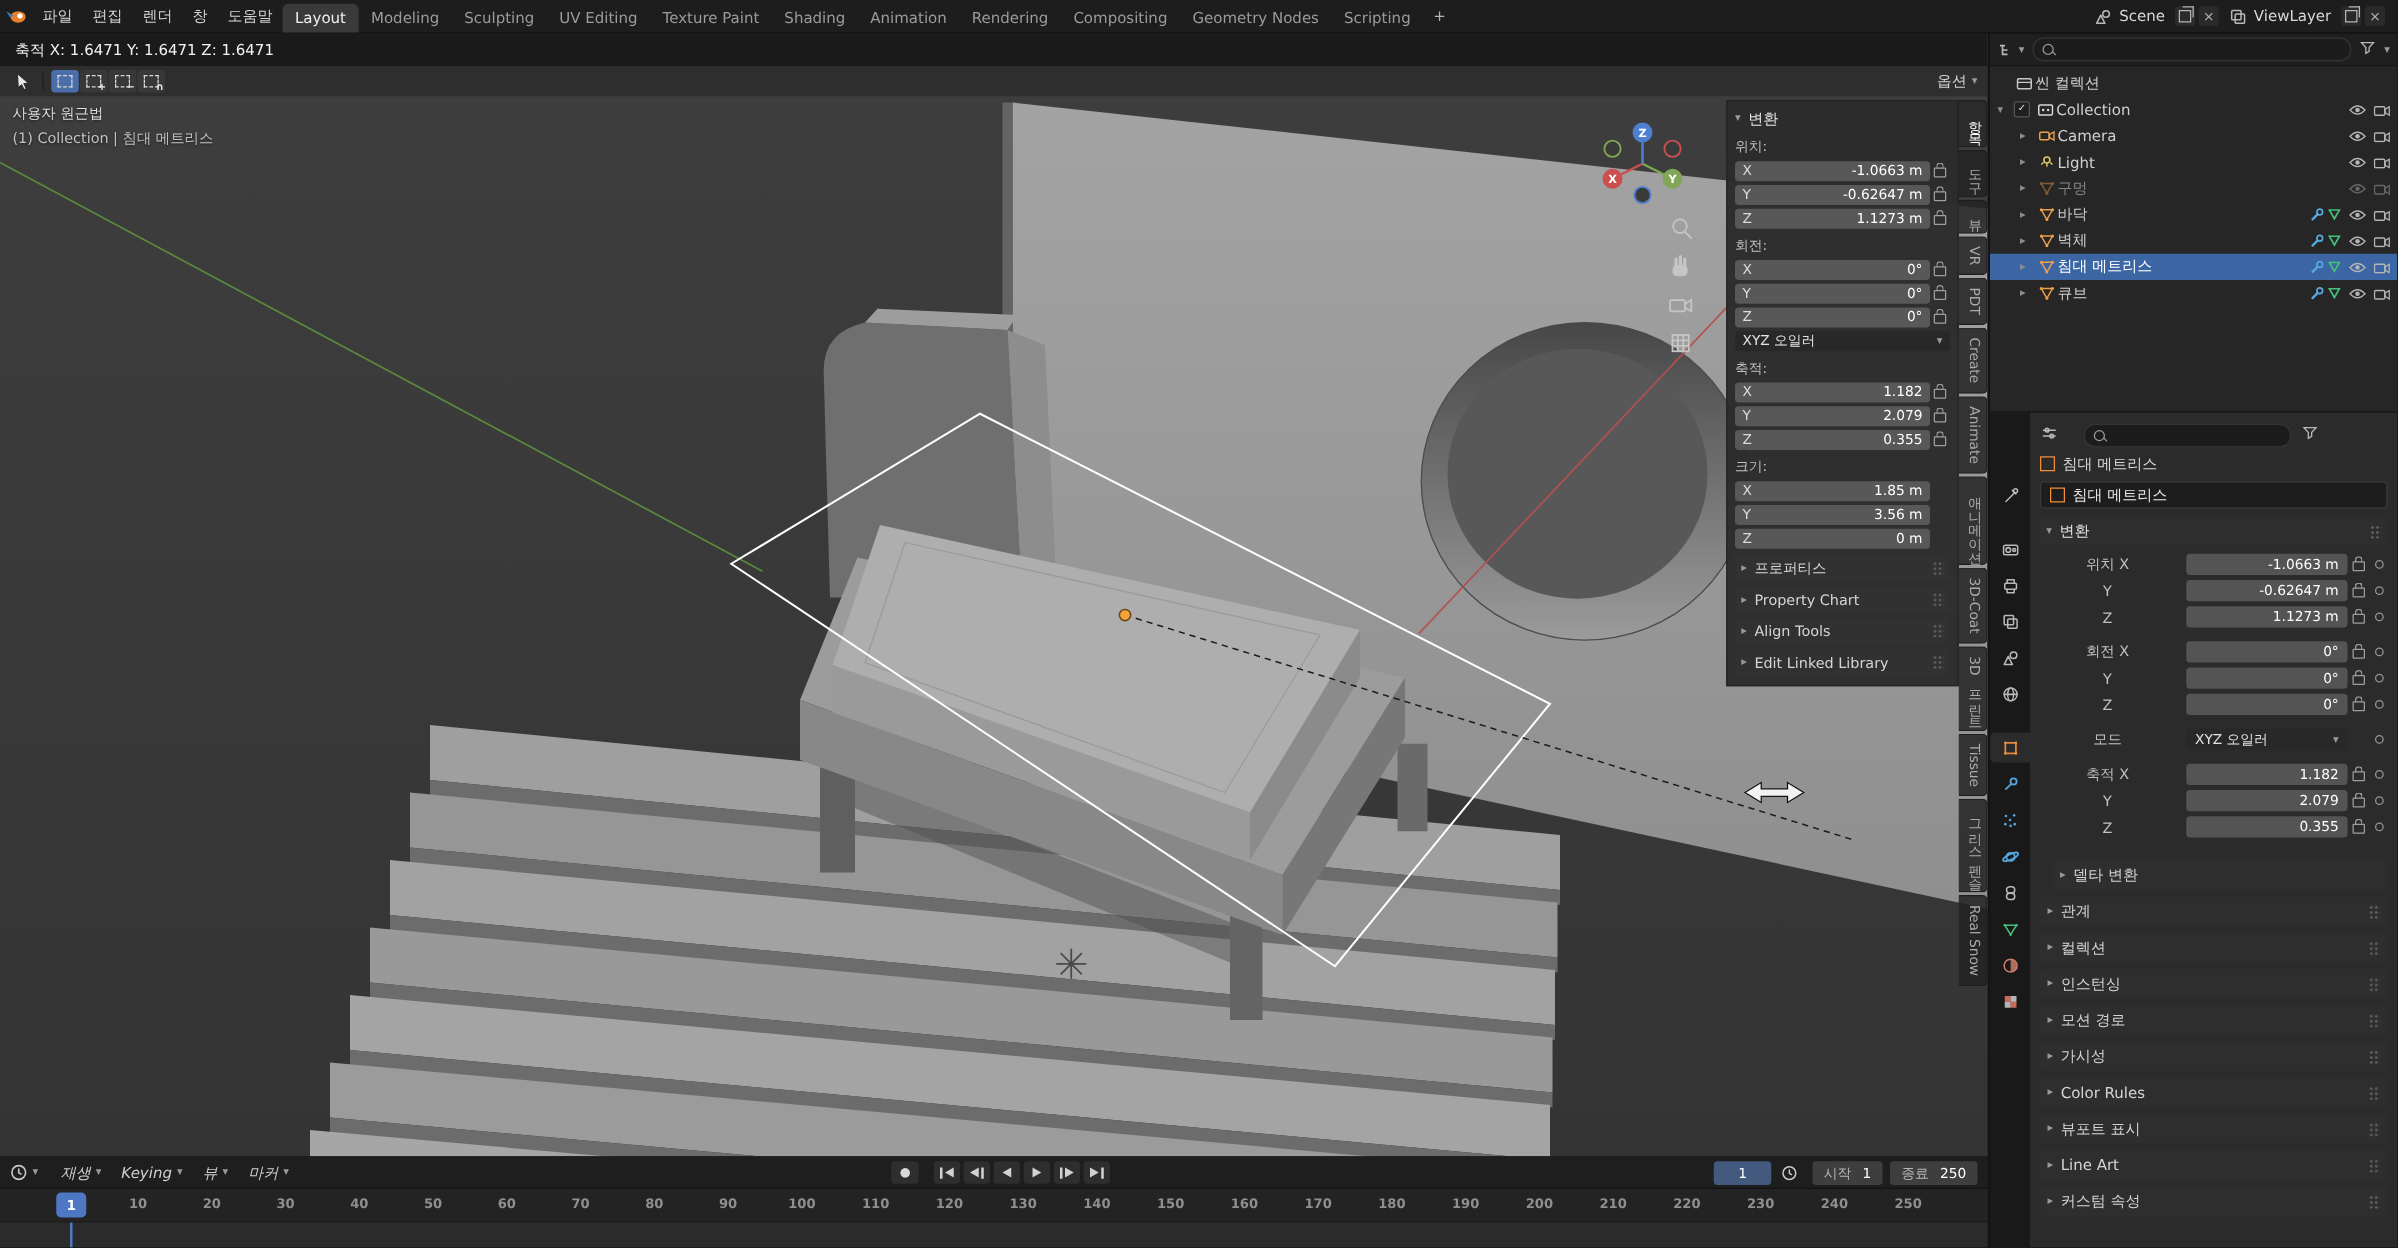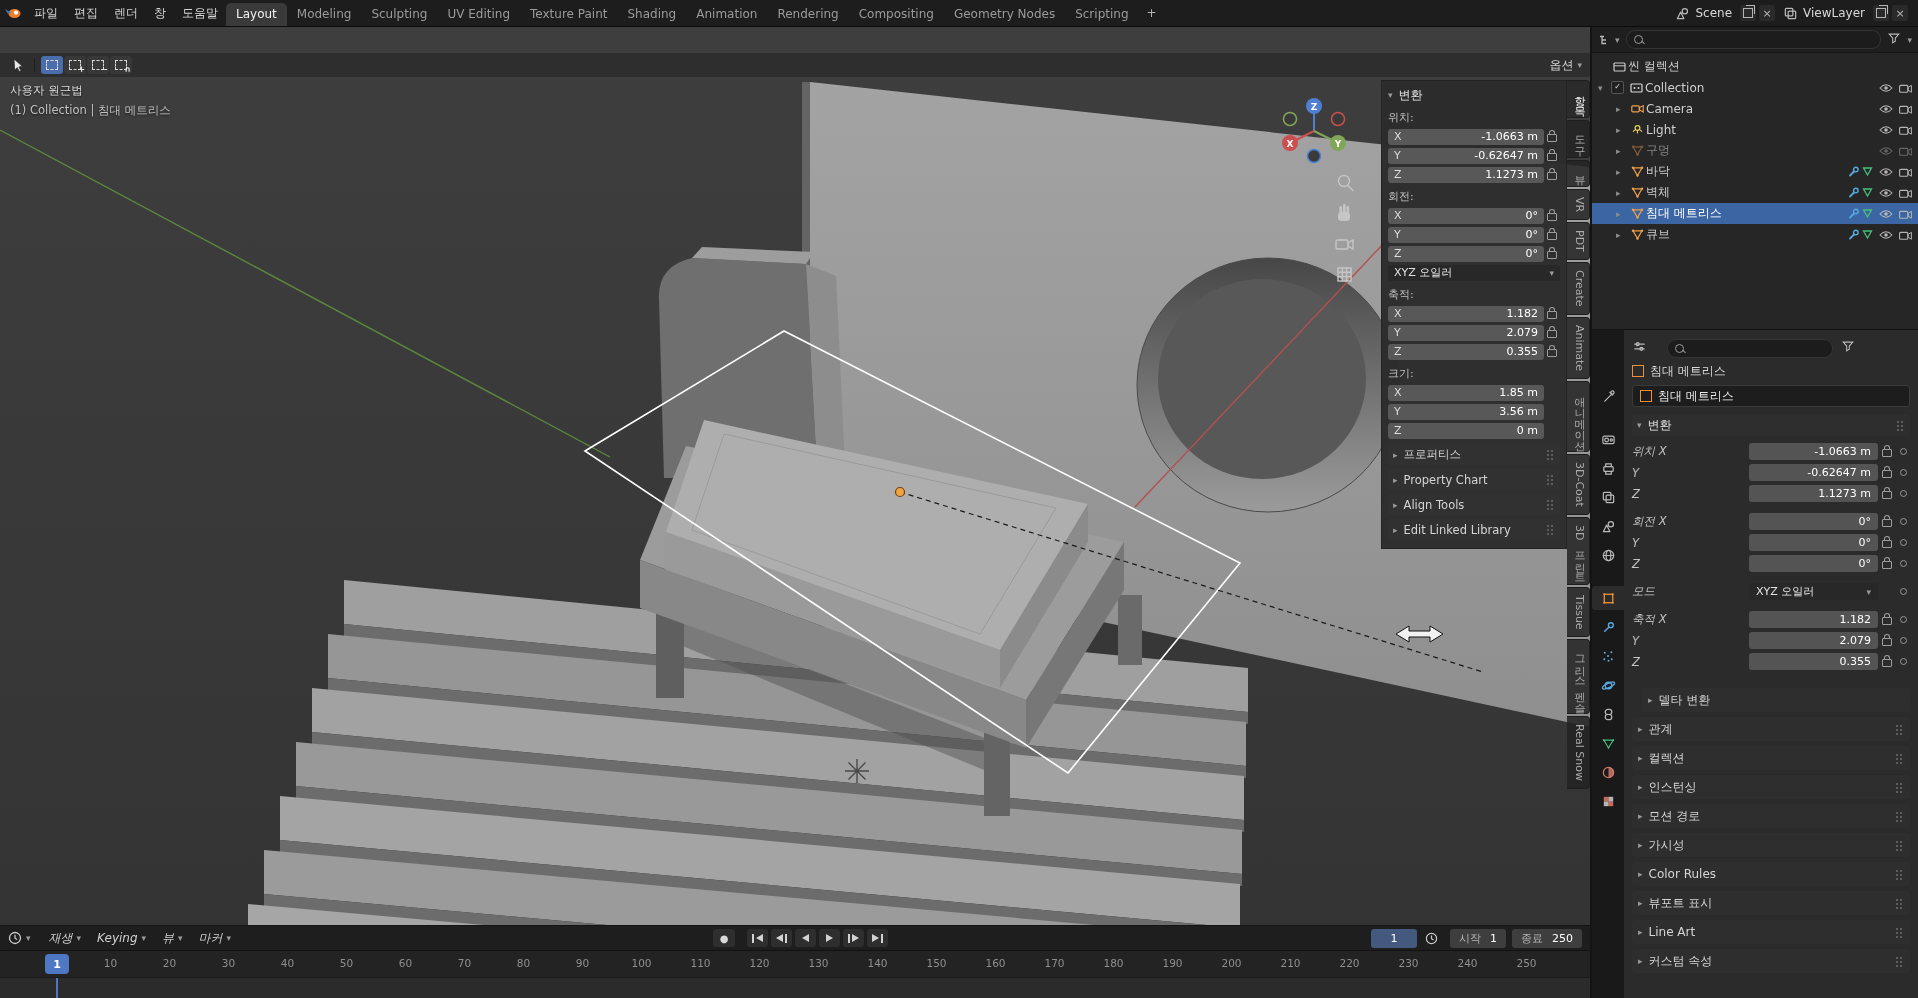--- a/index.html
+++ b/index.html
@@ -117,21 +117,21 @@
             display:flex;align-items:center;padding:0 7px;margin-left:12px;}
   .p-breadcrumb{height:22px;display:flex;align-items:center;gap:6px;color:#d8d8d8;font-size:12px;}
   .obj-sq{width:10px;height:10px;border:1.4px solid var(--object_orange,#ef8f3a);display:inline-block;}
   .p-name{height:20px;background:#1d1d1d;border:1px solid #3a3a3a;border-radius:3px;display:flex;
           align-items:center;gap:6px;padding:0 7px;color:#e8e8e8;font-size:12px;margin-top:3px;}
   .p-panel-hdr{height:22px;display:flex;align-items:center;gap:6px;background:#2e2e2e;border-radius:3px;
                margin-top:7px;padding:0 5px;color:#e3e3e3;font-size:12px;}
   .pbody{padding:5px 0 4px;}
   .pgroup{margin-bottom:7px;}
   .prow{display:flex;align-items:center;height:21px;}
-  .plabel{width:108px;text-align:left;padding-right:9px;color:#c3c3c3;font-size:11.5px;flex:none;font-style:italic;}
+  .plabel{width:108px;text-align:center;padding-right:9px;color:#c3c3c3;font-size:11.5px;flex:none;}
   .pfield{flex:1;height:17px;background:#545454;border-radius:3px;display:flex;align-items:center;
           justify-content:flex-end;padding:0 7px;color:#fff;font-size:11px;}
   .pfield.drop{background:#282828;justify-content:space-between;color:#e2e2e2;}
   .plock{width:18px;display:flex;justify-content:center;}
   .pdot{width:14px;display:flex;justify-content:center;}
   .pdot::after{content:"";width:5px;height:5px;border:1px solid #979797;border-radius:50%;}
   .p-collapsed{height:24px;background:#2e2e2e;border-radius:3px;margin-top:5px;display:flex;
                align-items:center;gap:6px;padding:0 6px;color:#d5d5d5;font-size:12px;}
   .p-collapsed.indent{margin-left:10px;}
   
@@ -149,21 +149,21 @@
   .tbar{width:2px;height:9px;background:#d2d2d2;}
   .tl-frame{width:46px;height:19px;background:#44597e;border-radius:3px;color:#fff;display:flex;
             align-items:center;justify-content:center;font-size:11px;margin-left:8px;}
   .tl-clock{margin:0 6px;display:flex;align-items:center;}
   .tl-range{height:19px;background:#3e3e3e;border-radius:3px;display:flex;align-items:center;
             padding:0 9px;gap:9px;font-size:11px;margin-left:4px;}
   .tl-range .rl{color:#b5b5b5;}
   .tl-range .rv{color:#fff;}
   .tl-ruler{position:relative;height:26px;background:#232323;border-top:1px solid #111;}
   .tick-row{display:flex;padding-left:81px;}
-  .tickn{width:59px;text-align:center;font-size:10.5px;color:#8f8f8f;line-height:25px;flex:none;}
+  .tickn{width:59px;text-align:center;font-size:10.5px;color:#8f8f8f;line-height:25px;flex:none;font-weight:bold;}
   .playhead{position:absolute;left:45px;top:3px;width:24px;height:20px;background:var(--playhead_blue,#4f78c4);
             border-radius:4px;color:#fff;font-weight:bold;font-size:11px;display:flex;align-items:center;justify-content:center;}
   .tl-canvas{position:relative;height:21px;background:#2b2b2b;border-top:1px solid #1a1a1a;}
   .playline{position:absolute;left:56px;top:0;bottom:0;width:2px;background:var(--playhead_blue,#4f78c4);}
 </style>
 </head>
 <body>
 
 <div id="app">
 
@@ -333,20 +333,23 @@
         <g>
           <rect x="1338" y="268" width="13" height="13"></rect>
           <line x1="1342.3" y1="268" x2="1342.3" y2="281"></line>
             <line x1="1346.6" y1="268" x2="1346.6" y2="281"></line>
           <line x1="1338" y1="272.3" x2="1351" y2="272.3"></line>
             <line x1="1338" y1="276.6" x2="1351" y2="276.6"></line>
         </g>
       </g>
     </svg>
 
+    <div class="vp-header">
+      <span class="vp-status">축적 X: 1.6471 Y: 1.6471 Z: 1.6471</span>
+    </div>
 
     <div class="vp-toolbar">
       <span class="tool-cursor">
         <svg width="13" height="14" viewBox="0 0 13 14">
             <path d="M2 1 L10.5 8.4 L7 8.9 L9 12.8 L7.3 13.6 L5.3 9.7 L2.6 12 Z" fill="#e8e8e8" stroke="#2a2a2a" stroke-width="0.8"></path>
           </svg>
       </span>
       <span class="tb-sep"></span>
       <span class="mode-btn active">
           <i class="dash-sq"></i>

